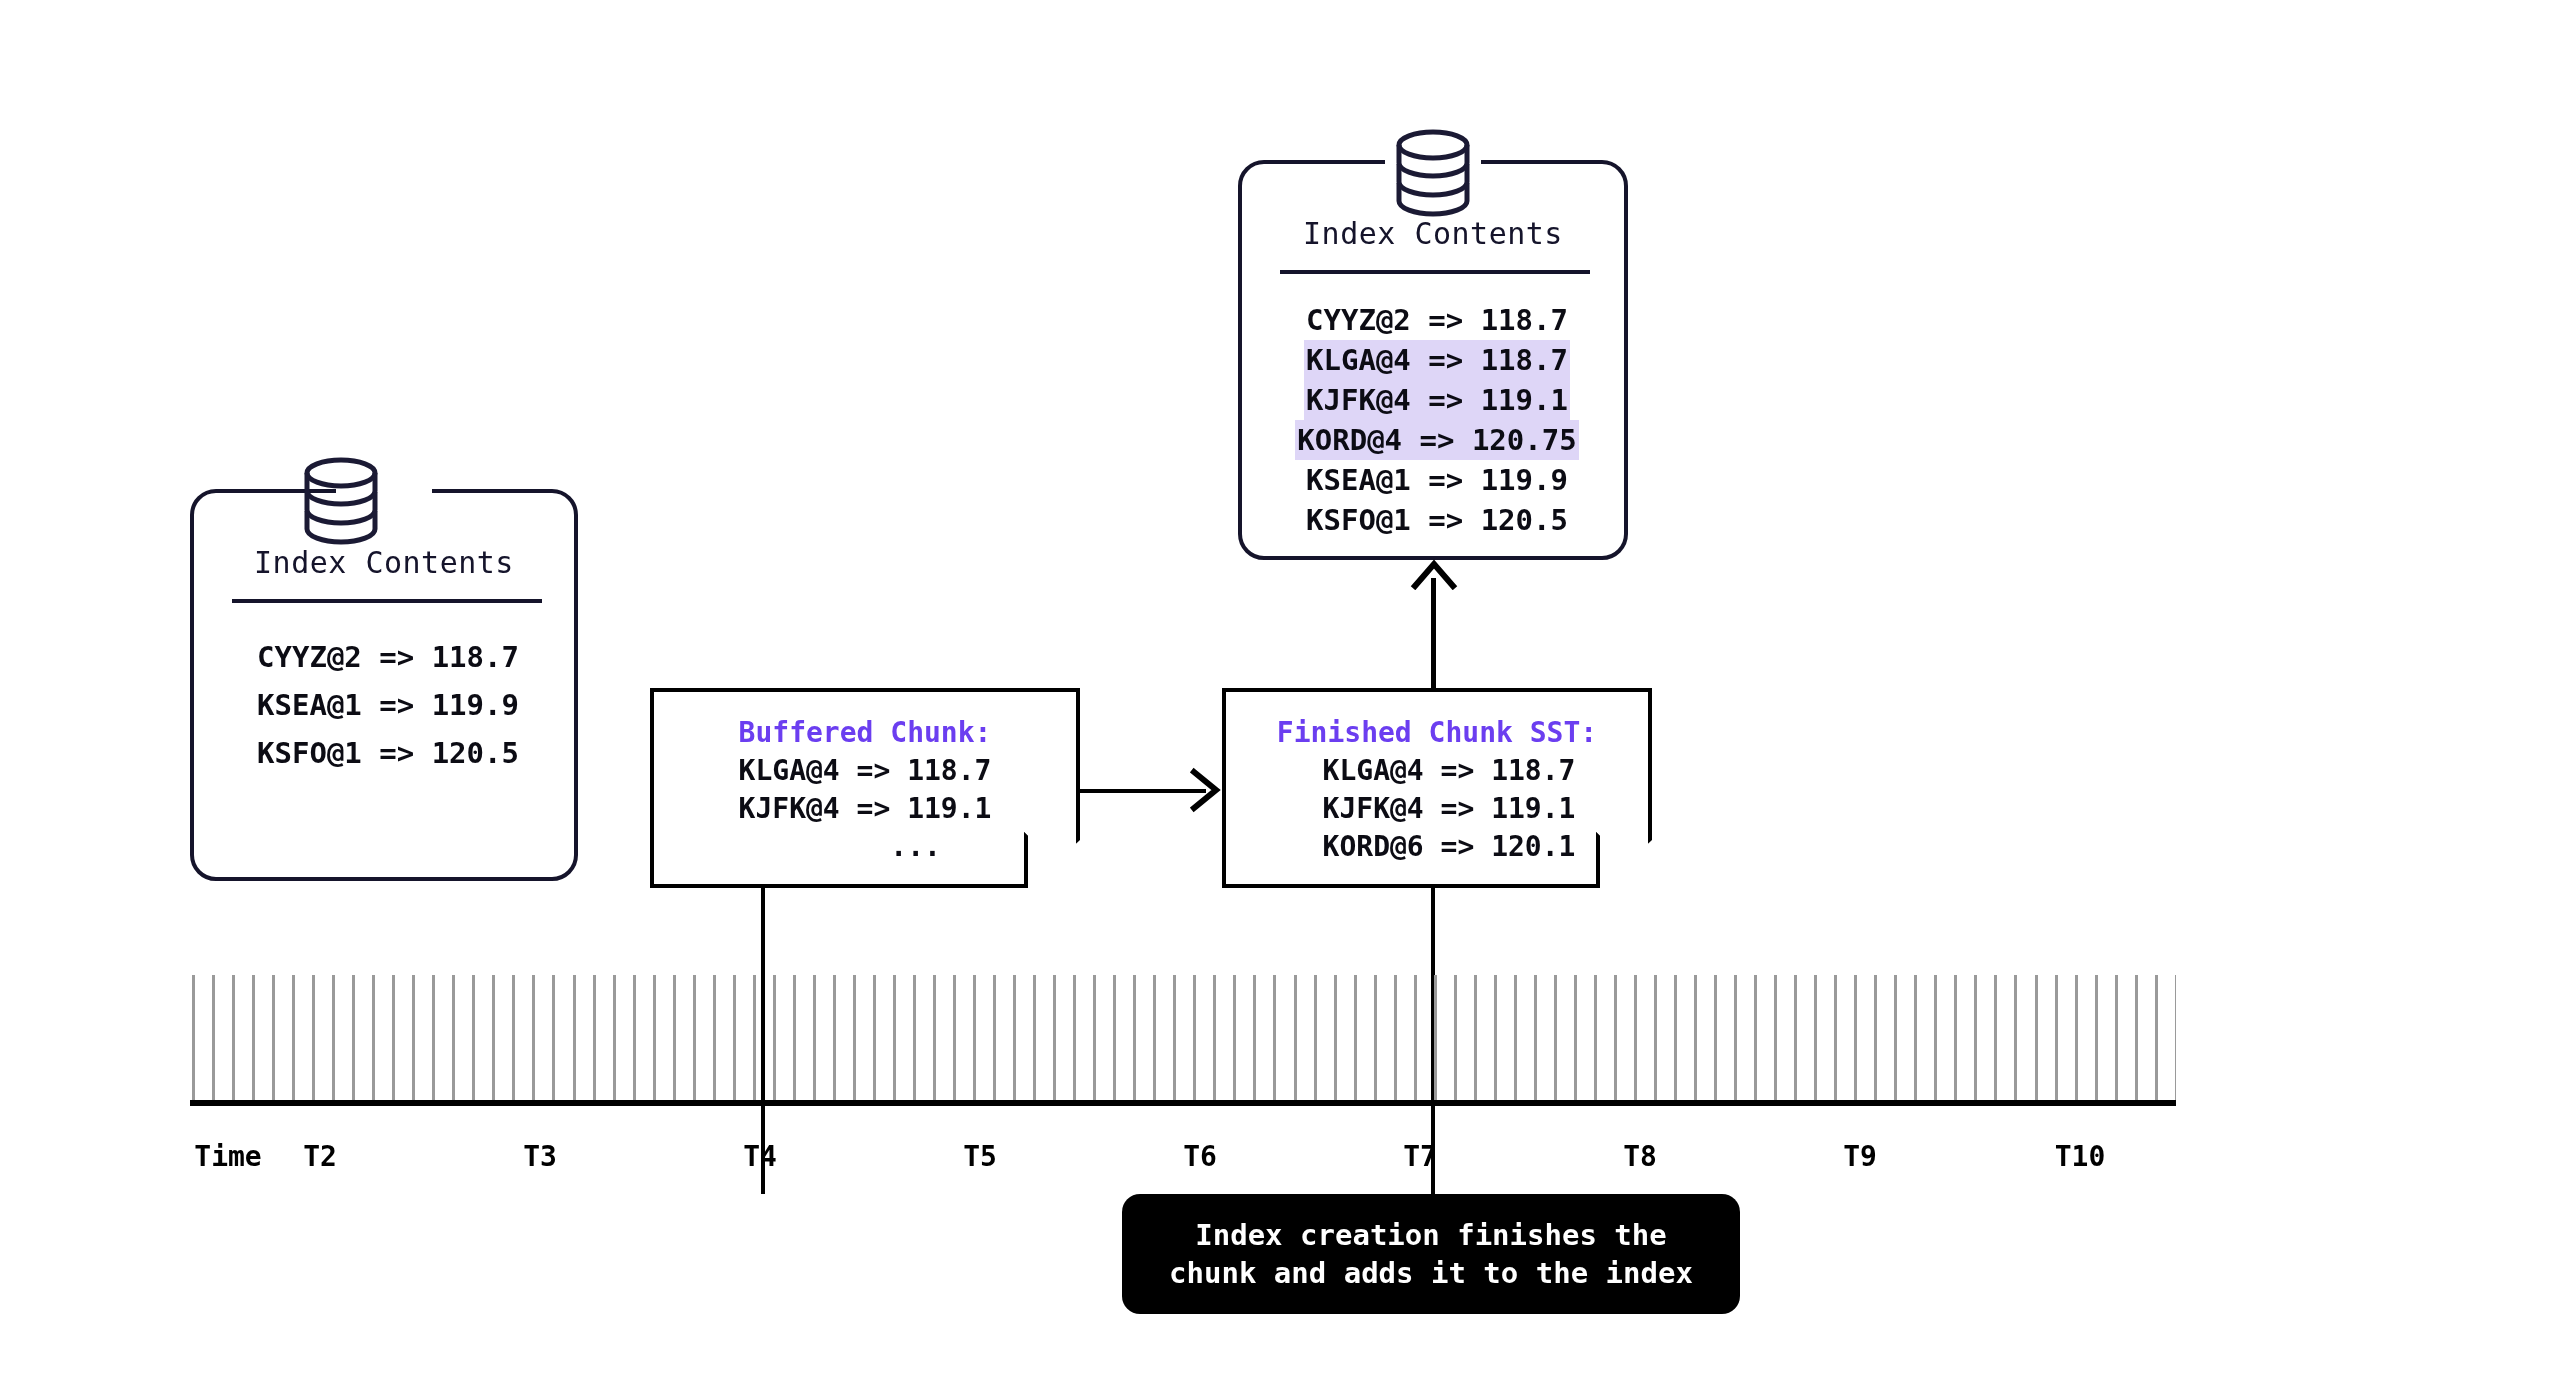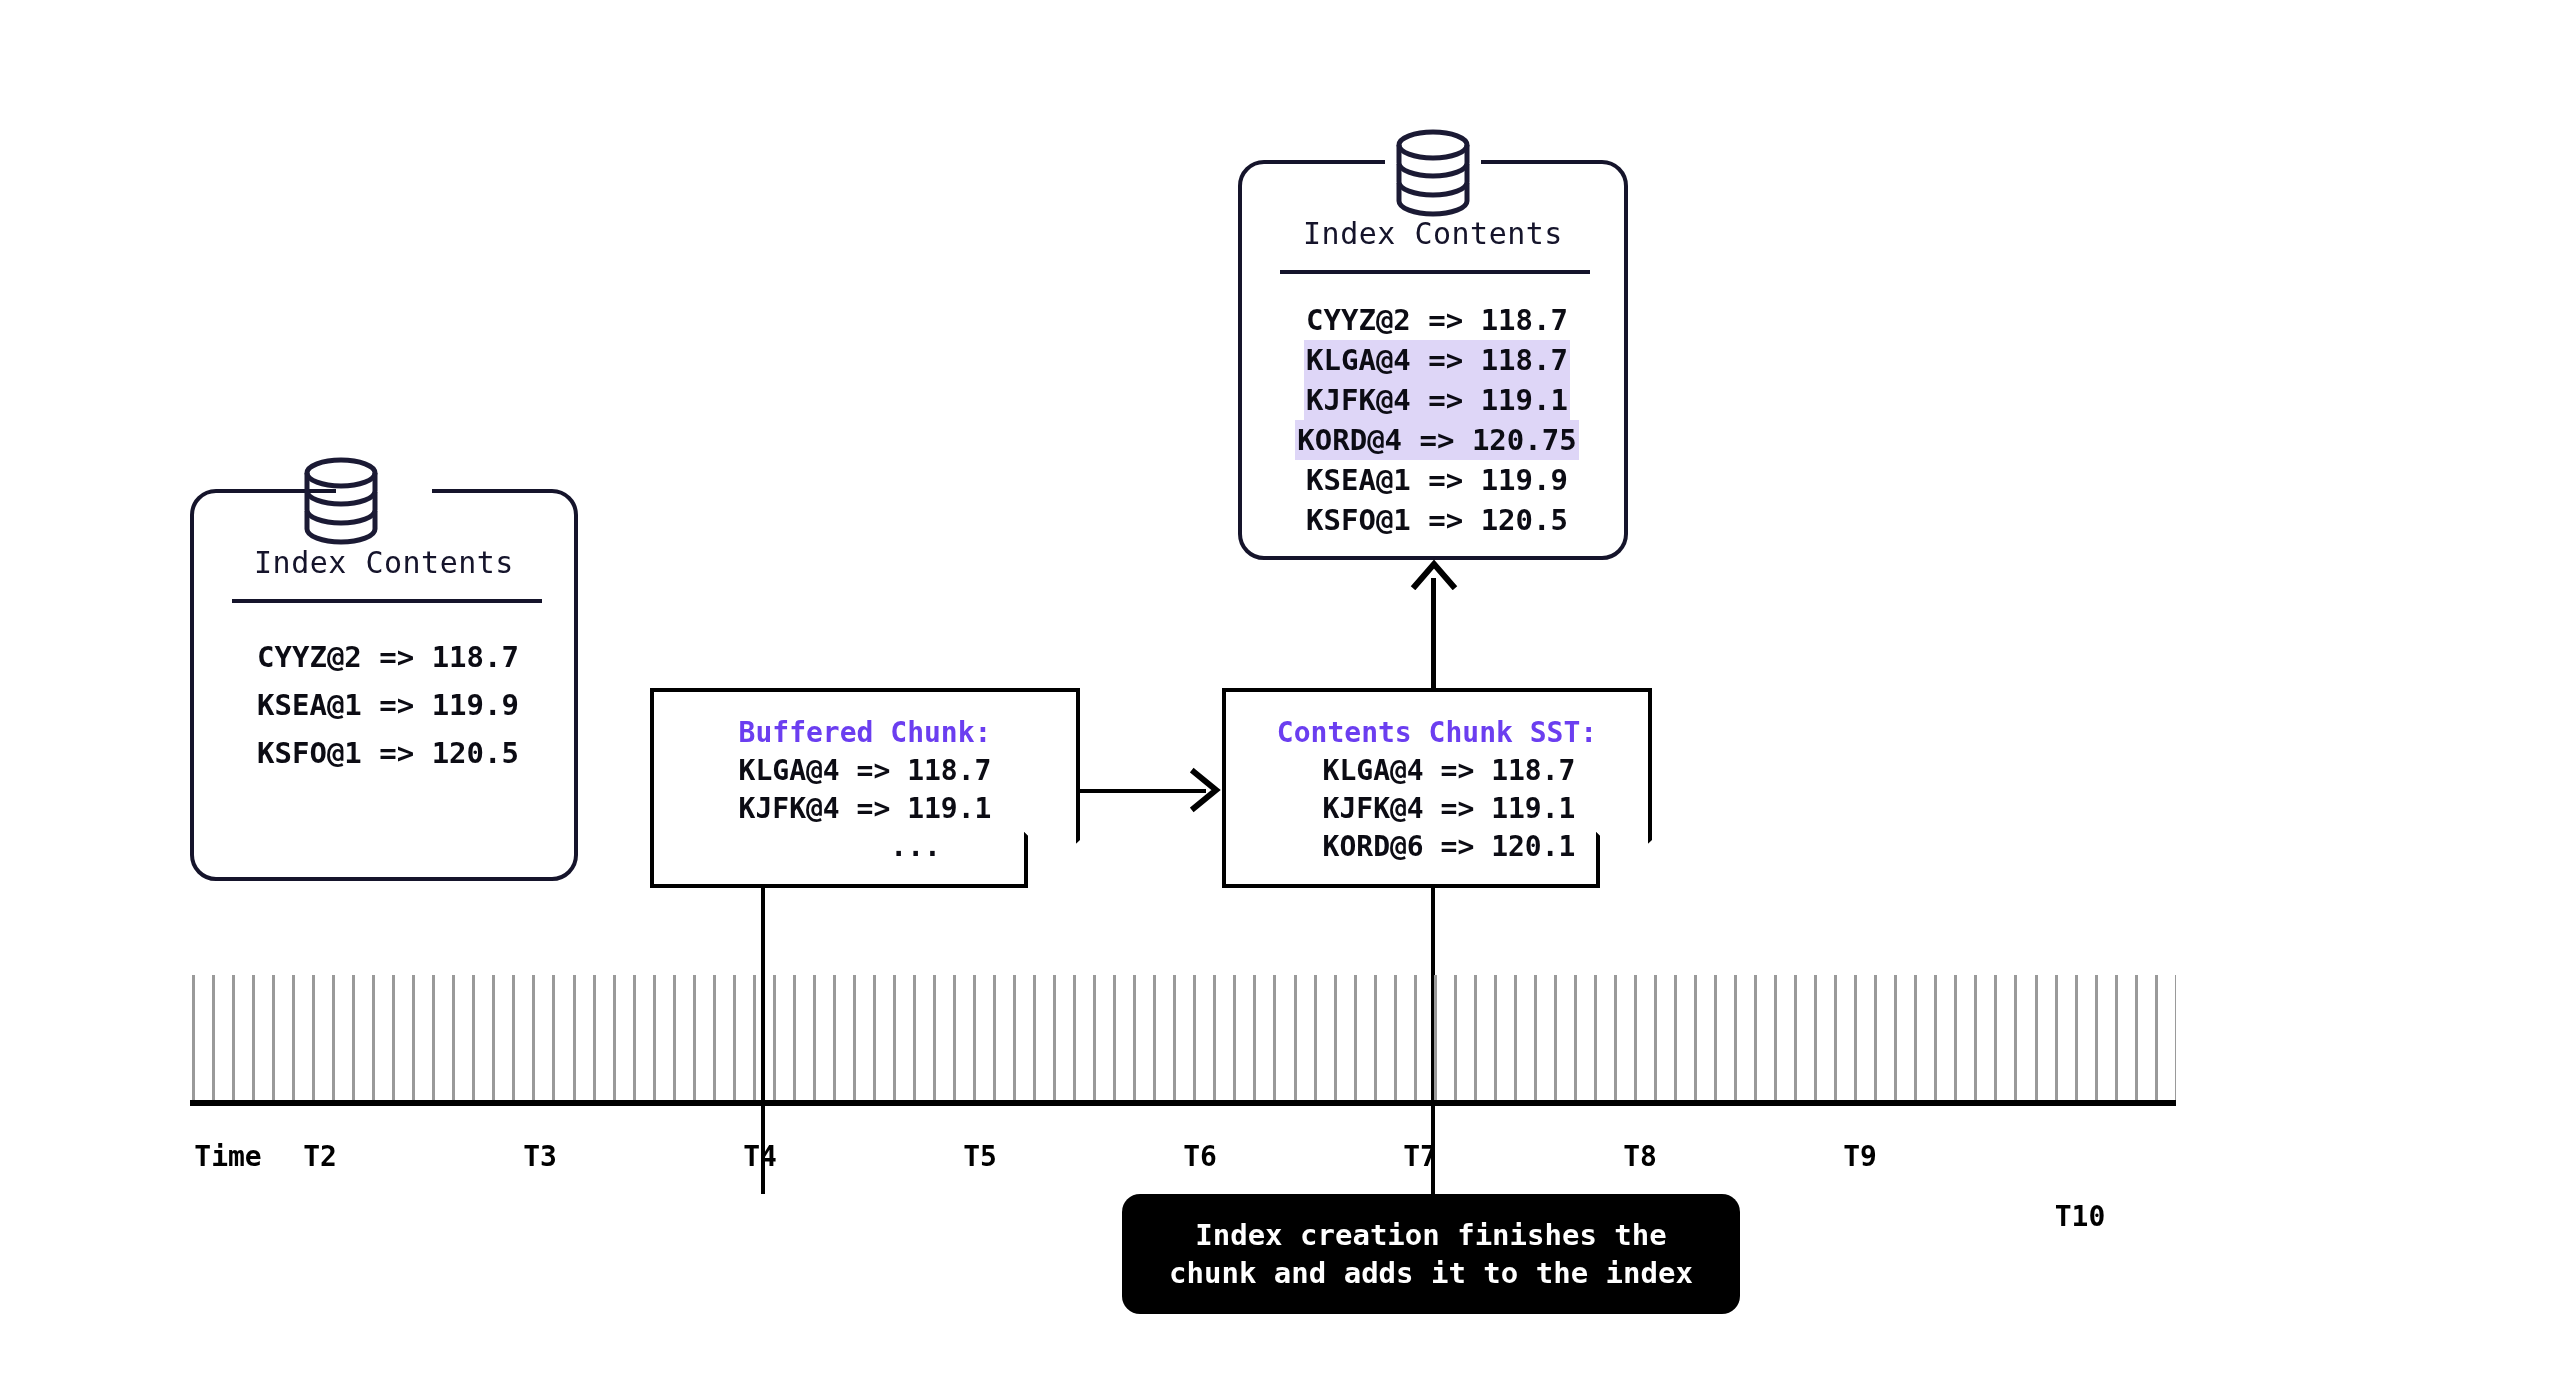--- a/index.html
+++ b/index.html
@@ -229,21 +229,21 @@
       <div class="note-row">KLGA@4 =&gt; 118.7</div>
       <div class="note-row">KJFK@4 =&gt; 119.1</div>
       <div class="note-row">      ...</div>
     </div>
   </div>
 
   <div class="note" style="left:1222px; top:688px; width:430px; height:200px;">
     <div class="note-body"></div>
     <div class="note-fold"></div>
     <div class="note-inner">
-      <div class="note-title">Contents Chunk SST:</div>
+      <div class="note-title">Finished Chunk SST:</div>
       <div class="note-row" style="padding-left:24px;">KLGA@4 =&gt; 118.7</div>
       <div class="note-row" style="padding-left:24px;">KJFK@4 =&gt; 119.1</div>
       <div class="note-row" style="padding-left:24px;">KORD@6 =&gt; 120.1</div>
     </div>
   </div>
 
   <div class="hline" style="left:1080px; top:789px; width:126px;"></div>
   <svg style="position:absolute; left:1190px; top:766px;" width="32" height="48" viewBox="0 0 32 48">
     <path d="M4 6 L26 24 L4 42" fill="none" stroke="#000000" stroke-width="6" stroke-linecap="square"></path>
   </svg>
@@ -379,21 +379,21 @@
     <div class="tl-label" style="left:228px; top:1140px;">Time</div>
     <div id="tl-labels">
         <div class="tl-label" style="left: 320px; top: 1140px;">T2</div>
         <div class="tl-label" style="left: 540px; top: 1140px;">T3</div>
         <div class="tl-label" style="left: 760px; top: 1140px;">T4</div>
         <div class="tl-label" style="left: 980px; top: 1140px;">T5</div>
         <div class="tl-label" style="left: 1200px; top: 1140px;">T6</div>
         <div class="tl-label" style="left: 1420px; top: 1140px;">T7</div>
         <div class="tl-label" style="left: 1640px; top: 1140px;">T8</div>
         <div class="tl-label" style="left: 1860px; top: 1140px;">T9</div>
-        <div class="tl-label" style="left: 2080px; top: 1200px;">T10</div>
+        <div class="tl-label" style="left: 2080px; top: 1140px;">T10</div>
       </div>
   </div>
 
   <div class="callout" style="left:1122px; top:1194px; width:618px; height:120px;">
     <div class="callout-text">Index creation finishes the
 chunk and adds it to the index</div>
   </div>
 
 </div>
 

